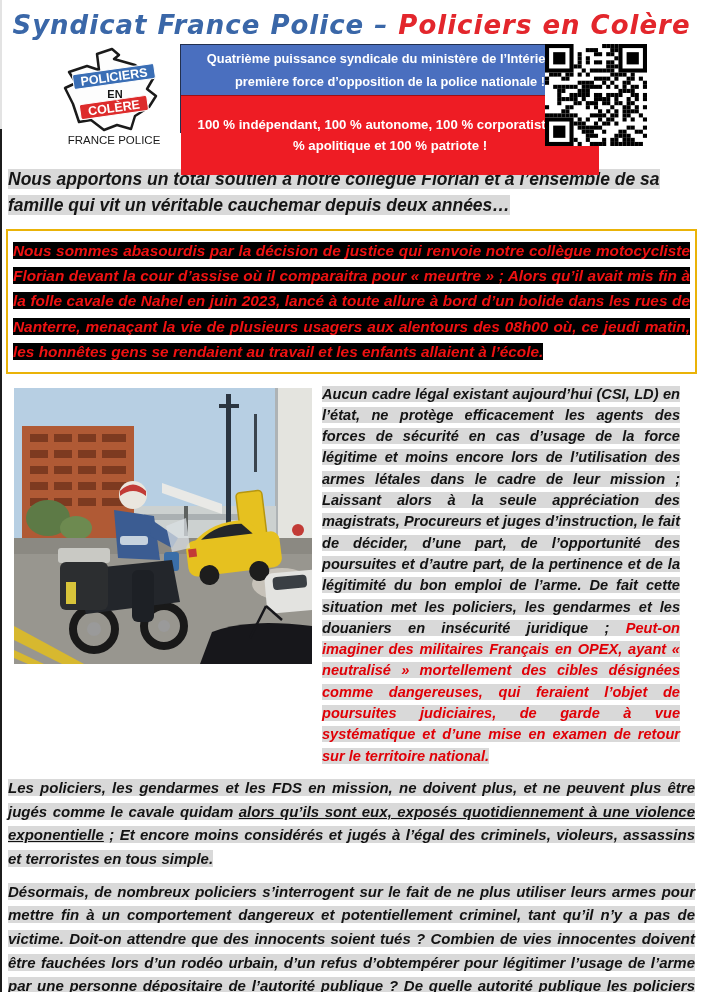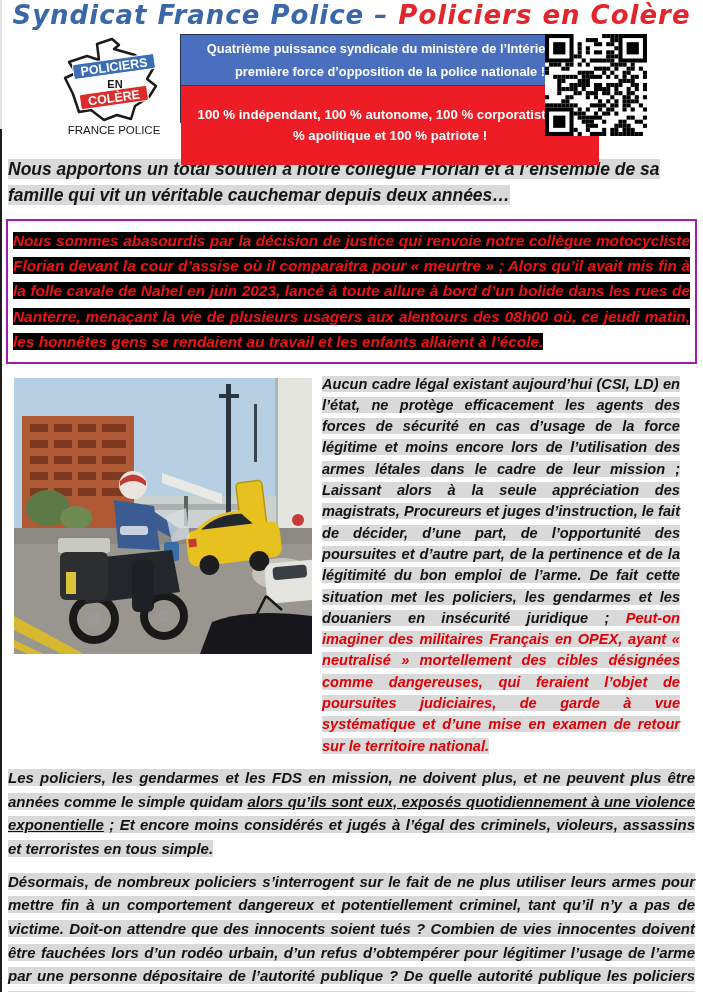--- a/index.html
+++ b/index.html
@@ -3,41 +3,41 @@
 <meta charset="utf-8">
 <style>
   html,body{margin:0;padding:0;}
   body{
     width:703px;height:992px;position:relative;background:#ffffff;
     font-family:"Liberation Sans",sans-serif;color:#111;overflow:hidden;
   }
   .left-edge{position:absolute;left:0;top:0;bottom:0;width:2px;
     background:linear-gradient(to bottom,#e3e3e3 0 13%,#1c1c1c 13% 100%);}
   
-  .title{margin-top:0;text-align:center;font-family:"DejaVu Sans",sans-serif;
+  .title{margin-top:10px;text-align:center;font-family:"DejaVu Sans",sans-serif;
     font-style:italic;font-weight:bold;font-size:26px;letter-spacing:1px;}
   .title .t-blue{color:#3a67a8;}
   .title .t-red{color:#e3262c;}
   .header-band{position:relative;height:110px;margin-top:4px;}
   .logo{position:absolute;left:54px;top:2px;width:120px;text-align:center;}
   .logo-caption{font-size:11.5px;font-weight:normal;color:#1a1a1a;letter-spacing:0px;margin-top:-2px;}
   .banner{position:absolute;left:180px;top:0;width:420px;height:89px;
     box-sizing:border-box;border:1px solid #22304f;display:flex;flex-direction:column;}
   .banner-blue{flex:1.05;background:#4a6fbf;color:#fff;font-weight:bold;font-size:12.8px;
     line-height:1.8;display:flex;align-items:center;justify-content:center;text-align:center;
     padding:2px 10px;border-bottom:1px solid #9c1016;}
   .banner-red{flex:1;background:#ee1c24;color:#fff;font-weight:bold;font-size:13.2px;
     line-height:1.55;display:flex;align-items:center;justify-content:center;text-align:center;
     padding:19px 16px;}
   .qr{position:absolute;left:545px;top:0;width:102px;height:102px;background:#fff;}
   
   .hl{background:#d9d9d9;}
   .intro{margin:12px 8px 0 8px;font-size:17.5px;font-weight:bold;font-style:italic;
     line-height:1.5;color:#151515;}
-  .alert{margin:10px 6px 0 6px;border:2px solid #a21caf;padding:7px 5px;
+  .alert{margin:10px 6px 0 6px;border:2px solid #eab308;padding:7px 5px;
     font-size:15.4px;font-weight:bold;font-style:italic;text-align:justify;line-height:1.65;}
   .alert .dark{background:#000;color:#ef1212;}
   .content{position:relative;margin-top:10px;min-height:322px;}
   .photo{position:absolute;left:14px;top:4px;width:298px;height:276px;}
   .side{margin-left:322px;margin-right:23px;text-align:justify;font-weight:bold;
     font-style:italic;font-size:14.6px;line-height:1.46;color:#131313;}
   .side .red{color:#e00007;}
   .para{margin:9px 8px 0 8px;text-align:justify;font-weight:bold;font-style:italic;
     font-size:15px;line-height:1.58;color:#131313;}
   .para .u{text-decoration:underline;}
@@ -414,18 +414,18 @@
       <path d="M236 250 L252 218 M252 218 L268 232" stroke="#17171b" stroke-width="2.5" fill="none"></path>
     </svg>
   </div>
 
   <div class="side">
     <span class="hl">Aucun cadre légal existant aujourd’hui (CSI, LD) en l’état, ne protège efficacement les agents des forces de sécurité en cas d’usage de la force légitime et moins encore lors de l’utilisation des armes létales dans le cadre de leur mission ; Laissant alors à la seule appréciation des magistrats, Procureurs et juges d’instruction, le fait de décider, d’une part, de l’opportunité des poursuites et d’autre part, de la pertinence et de la légitimité du bon emploi de l’arme. De fait cette situation met les policiers, les gendarmes et les douaniers en insécurité juridique ; </span><span class="hl red">Peut-on imaginer des militaires Français en OPEX, ayant « neutralisé » mortellement des cibles désignées comme dangereuses, qui feraient l’objet de poursuites judiciaires, de garde à vue systématique et d’une mise en examen de retour sur le territoire national.</span>
   </div>
 </div>
 
 <div class="para">
-  <span class="hl">Les policiers, les gendarmes et les FDS en mission, ne doivent plus, et ne peuvent plus être années comme le simple quidam </span><span class="hl u">alors qu’ils sont eux, exposés quotidiennement à une violence exponentielle</span><span class="hl"> ; Et encore moins considérés et jugés à l’égal des criminels, violeurs, assassins et terroristes en tous simple.</span>
+  <span class="hl">Les policiers, les gendarmes et les FDS en mission, ne doivent plus, et ne peuvent plus être jugés comme le cavale quidam </span><span class="hl u">alors qu’ils sont eux, exposés quotidiennement à une violence exponentielle</span><span class="hl"> ; Et encore moins considérés et jugés à l’égal des criminels, violeurs, assassins et terroristes en tous simple.</span>
 </div>
 
 <div class="para">
   <span class="hl">Désormais, de nombreux policiers s’interrogent sur le fait de ne plus utiliser leurs armes pour mettre fin à un comportement dangereux et potentiellement criminel, tant qu’il n’y a pas de victime. Doit-on attendre que des innocents soient tués ? Combien de vies innocentes doivent être fauchées lors d’un rodéo urbain, d’un refus d’obtempérer pour légitimer l’usage de l’arme par une personne dépositaire de l’autorité publique ? De quelle autorité publique les policiers sont-ils encore dépositaires lorsque leur vie est menacée et qu’ils ne sont plus en mesure de pouvoir la préserver sans que cela ne leur soit reproché ; Quelle autorité encore, lorsque le discrédit et la suspicion pèsent davantage sur eux que sur les voyous et les criminels ?</span>
 </div>
 
 </body></html>

